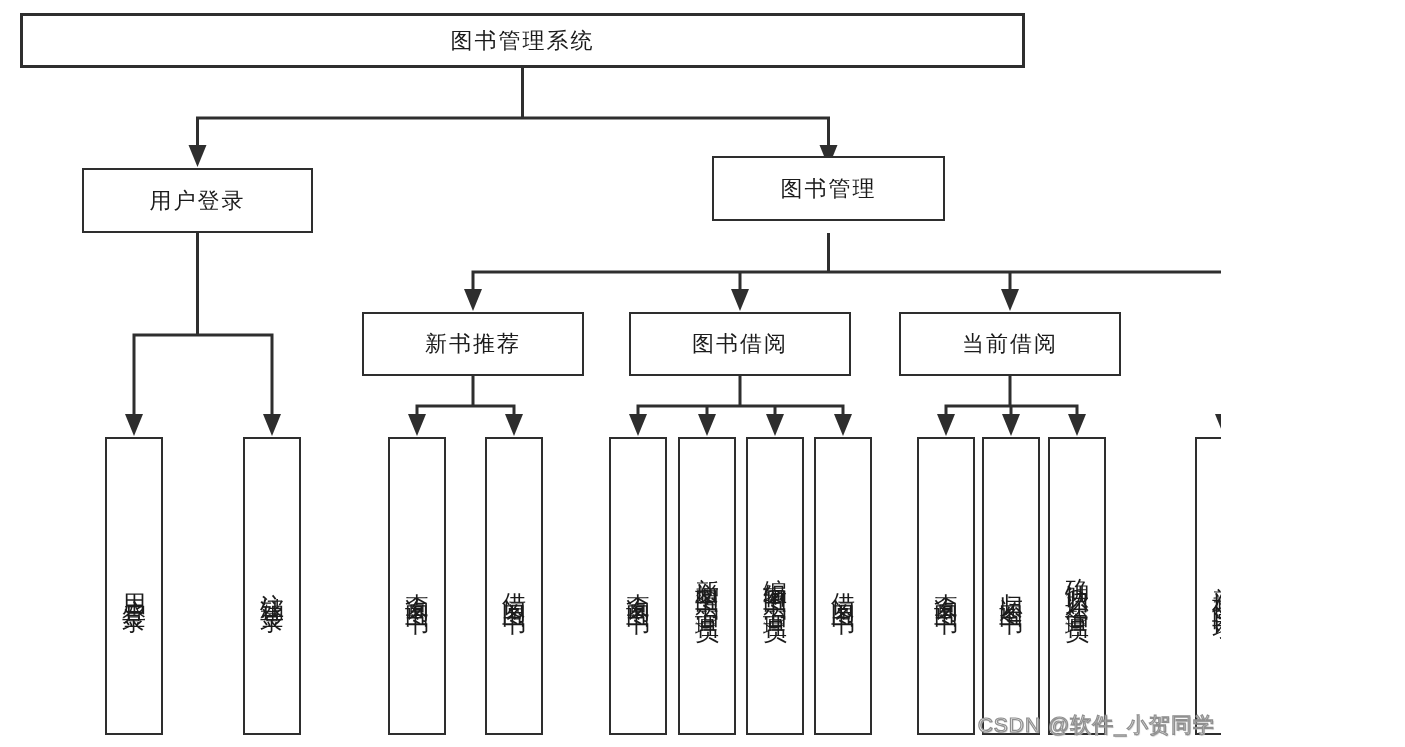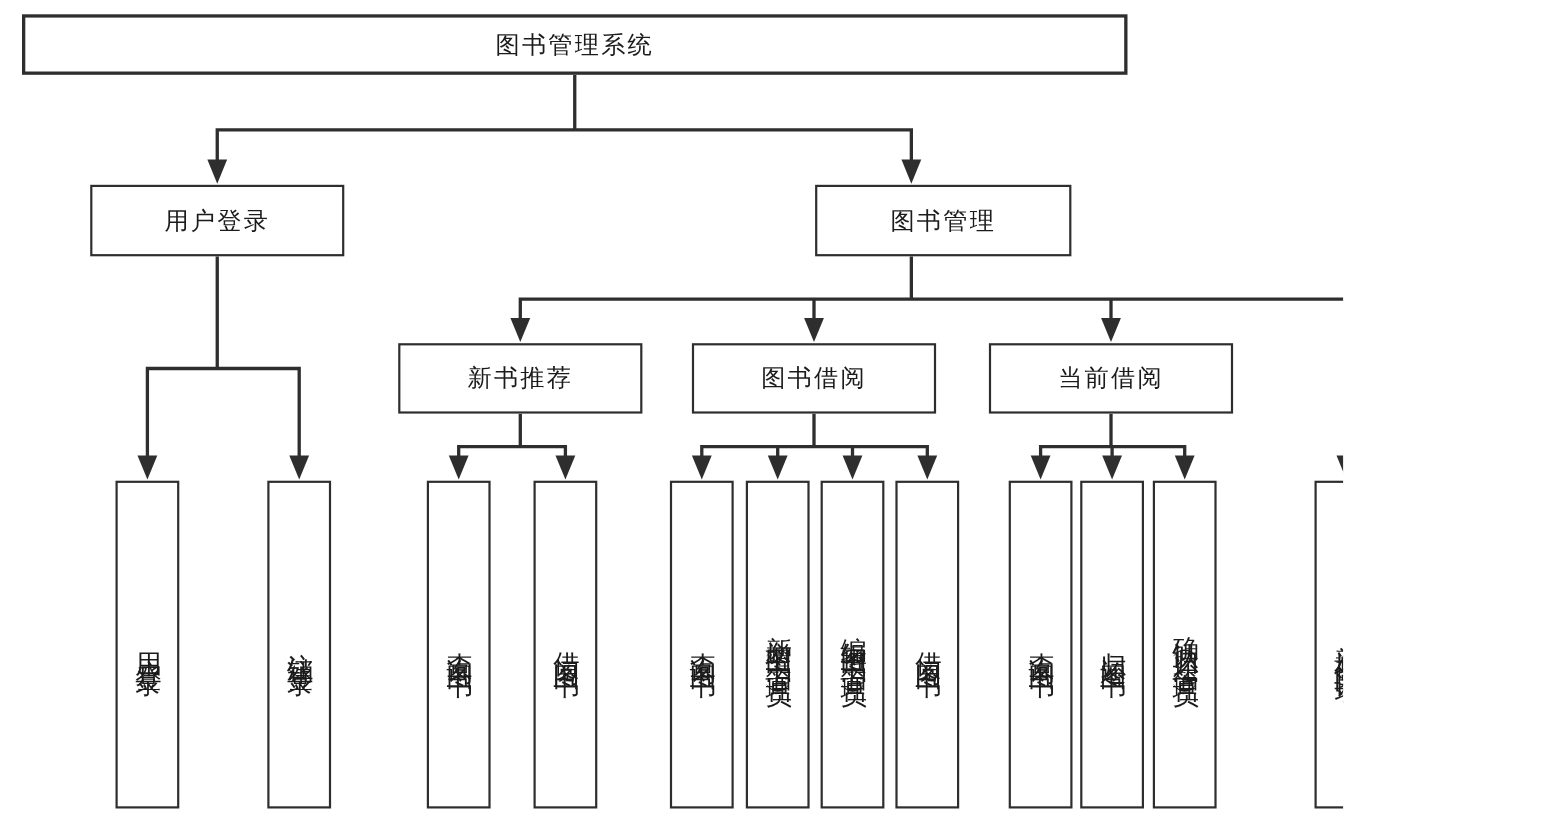--- a/index.html
+++ b/index.html
@@ -101,21 +101,21 @@
       <polygon points="1002,414 1020,414 1011,436"></polygon>
       <polygon points="1068,414 1086,414 1077,436"></polygon>
       <polygon points="1215,414 1233,414 1224,436"></polygon>
       <polygon points="1333,414 1351,414 1342,436"></polygon>
     </g>
   </svg>
 
   <div class="node root" style="left:20px; top:13px; width:1005px; height:55px;">图书管理系统</div>
 
   <div class="node" style="left:82px; top:168px; width:231px; height:65px;">用户登录</div>
-  <div class="node" style="left:712px; top:168px; width:233px; height:65px;margin-left:29px;">图书管理</div>
+  <div class="node" style="left:712px; top:156px; width:233px; height:65px;">图书管理</div>
 
   <div class="node" style="left:362px; top:312px; width:222px; height:64px;">新书推荐</div>
   <div class="node" style="left:629px; top:312px; width:222px; height:64px;">图书借阅</div>
   <div class="node" style="left:899px; top:312px; width:222px; height:64px;text-align:center;">当前借阅</div>
 
   <div class="vnode" style="left:105px; top:437px; width:58px; height:298px;">用户登录</div>
   <div class="vnode" style="left:243px; top:437px; width:58px; height:298px;">注销登录</div>
 
   <div class="vnode" style="left:388px; top:437px; width:58px; height:298px;">查询图书</div>
   <div class="vnode" style="left:485px; top:437px; width:58px; height:298px;">借阅图书</div>
@@ -125,14 +125,15 @@
   <div class="vnode" style="left:746px; top:437px; width:58px; height:298px;">编辑图书（管理员）</div>
   <div class="vnode" style="left:814px; top:437px; width:58px; height:298px;">借阅图书</div>
 
   <div class="vnode" style="left:917px; top:437px; width:58px; height:298px;">查询图书</div>
   <div class="vnode" style="left:982px; top:437px; width:58px; height:298px;">归还图书</div>
   <div class="vnode" style="left:1048px; top:437px; width:58px; height:298px;">确认归还（管理员）</div>
 
   <div class="vnode" style="left:1195px; top:437px; width:58px; height:298px;">新增借阅记录</div>
   <div class="vnode" style="left:1313px; top:437px; width:58px; height:298px;">查询借阅记录</div>
 
+  <div class="watermark">CSDN @软件_小贺同学</div>
 
 </div>
 
 </body></html>

